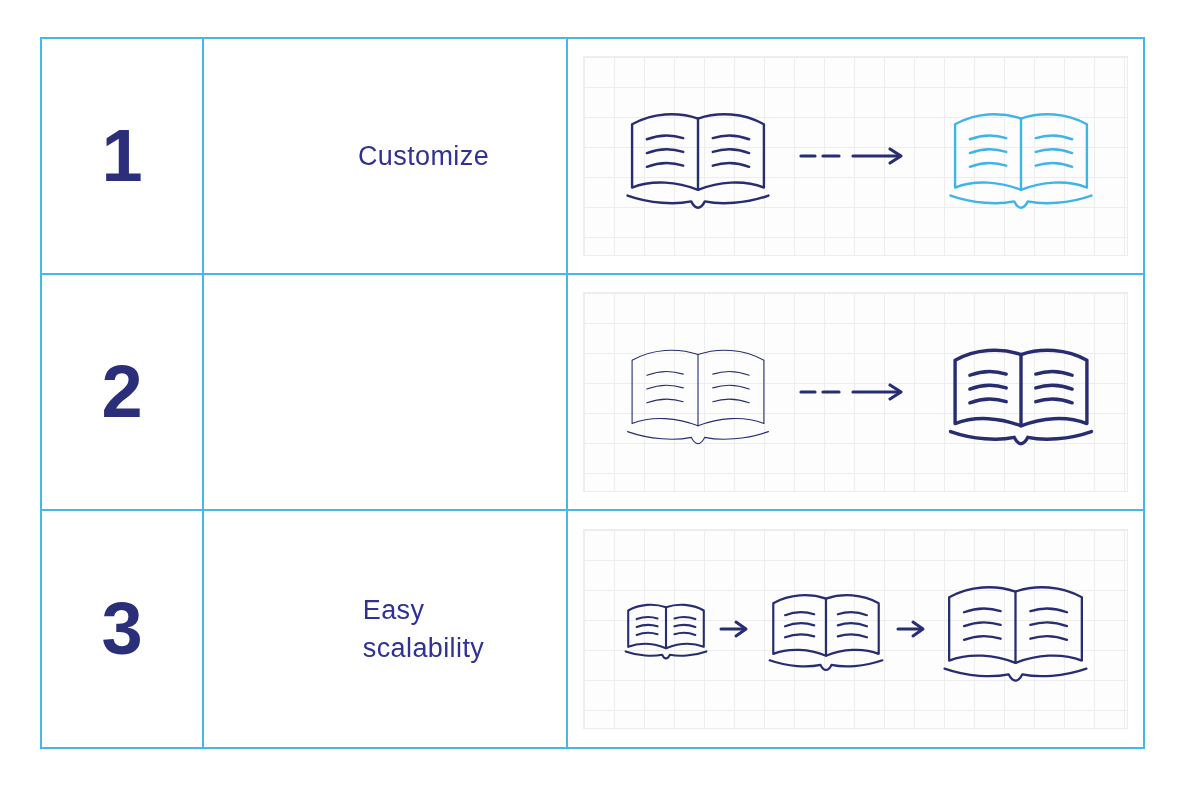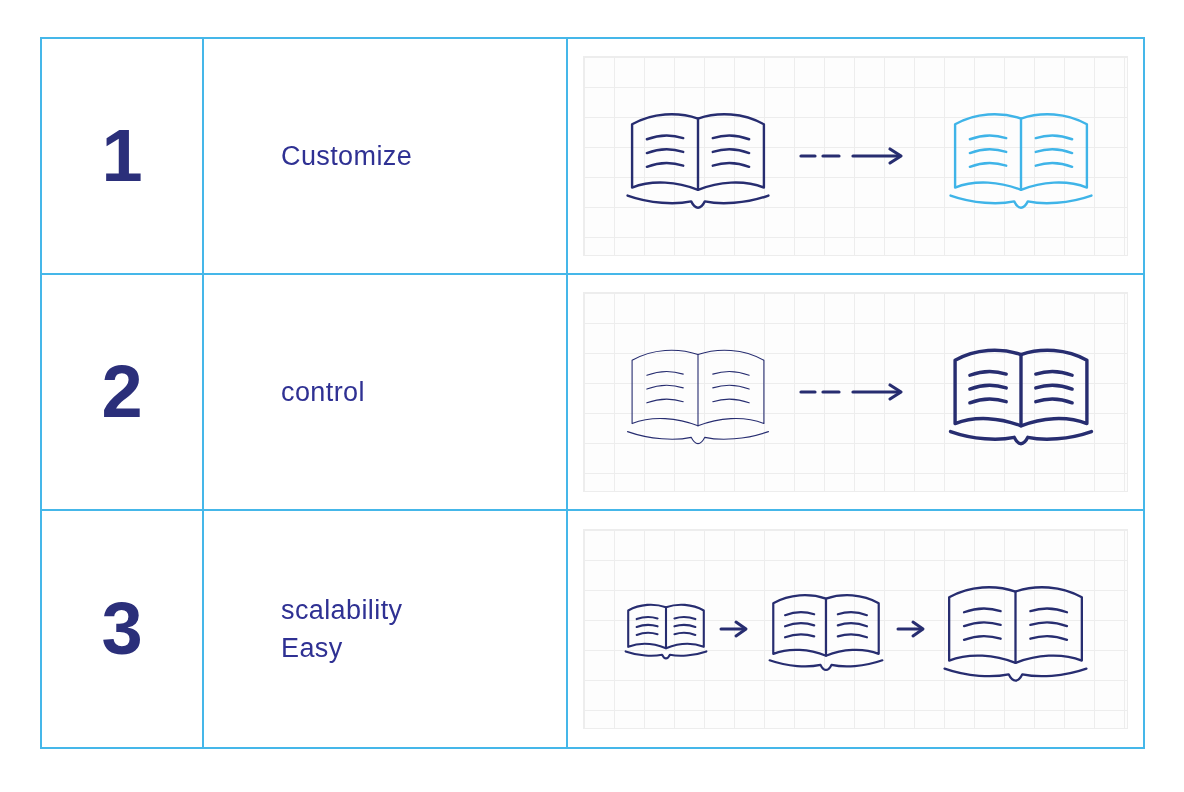--- a/index.html
+++ b/index.html
@@ -15,21 +15,21 @@
   .stage{position:absolute;left:40px;top:37px;width:1105px;height:712px;}
   .ftable{
     width:100%;height:100%;
     border:2px solid var(--border);
     display:grid;grid-template-rows:1fr 1fr 1fr;background:#ffffff;
   }
   .frow{display:grid;grid-template-columns:162px 364px 1fr;border-bottom:2px solid var(--border);min-height:0;}
   .frow:last-child{border-bottom:none;}
   .cell{display:flex;align-items:center;min-height:0;}
   .cell-num{border-right:2px solid var(--border);justify-content:center;}
-  .cell-label{border-right:2px solid var(--border);padding-left:77px;}
+  .cell-label{border-right:2px solid var(--border);padding-left:77px;justify-content:center;}
   .cell-illo{justify-content:flex-start;}
   .num{
     font-size:74px;font-weight:700;color:var(--number);
     line-height:1;letter-spacing:0;
   }
   .label{font-size:27px;line-height:38px;color:var(--label);letter-spacing:0.4px;}
   .panel{
     margin-left:15px;width:545px;height:200px;
     background-color:var(--panel-bg);
     background-image:
@@ -95,21 +95,20 @@
           </div>
       </div>
     </div>
 
     <div class="frow">
       <div class="cell cell-num">
         <span class="num">2</span>
       </div>
       <div class="cell cell-label">
         <div class="label">
-          <div>control</div>
         </div>
       </div>
       <div class="cell cell-illo">
         <div class="panel">
             <span class="illo-item" style="margin-left: 0px;">
               <svg width="150" height="115" viewBox="0 0 132 100" preserveAspectRatio="none" fill="none" stroke="#272d70" stroke-width="0.97" stroke-linecap="round" stroke-linejoin="round">
     <path d="M8 22 C26 12 48 11 66 17 C84 11 106 12 124 22 L124 77 C106 70 84 72 66 79 C48 72 26 70 8 77 Z"></path>
     <path d="M66 17 L66 79"></path>
     <path d="M21 35 Q37 29 53 34"></path>
                 <path d="M21 47 Q37 41 53 46"></path>
@@ -144,22 +143,22 @@
           </div>
       </div>
     </div>
 
     <div class="frow">
       <div class="cell cell-num">
         <span class="num">3</span>
       </div>
       <div class="cell cell-label">
         <div class="label">
+          <div>Easy</div>
           <div>scalability</div>
-          <div>Easy</div>
         </div>
       </div>
       <div class="cell cell-illo">
         <div class="panel">
             <span class="illo-item" style="margin-left: 0px;">
               <svg width="86" height="66" viewBox="0 0 132 100" preserveAspectRatio="none" fill="none" stroke="#272d70" stroke-width="3.22" stroke-linecap="round" stroke-linejoin="round">
     <path d="M8 22 C26 12 48 11 66 17 C84 11 106 12 124 22 L124 77 C106 70 84 72 66 79 C48 72 26 70 8 77 Z"></path>
     <path d="M66 17 L66 79"></path>
     <path d="M21 35 Q37 29 53 34"></path>
                 <path d="M21 47 Q37 41 53 46"></path>

